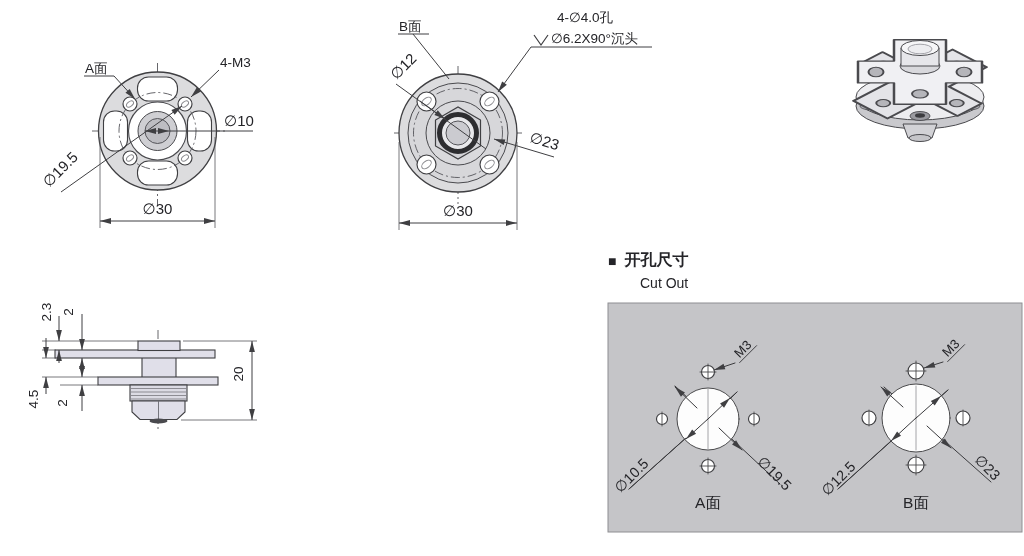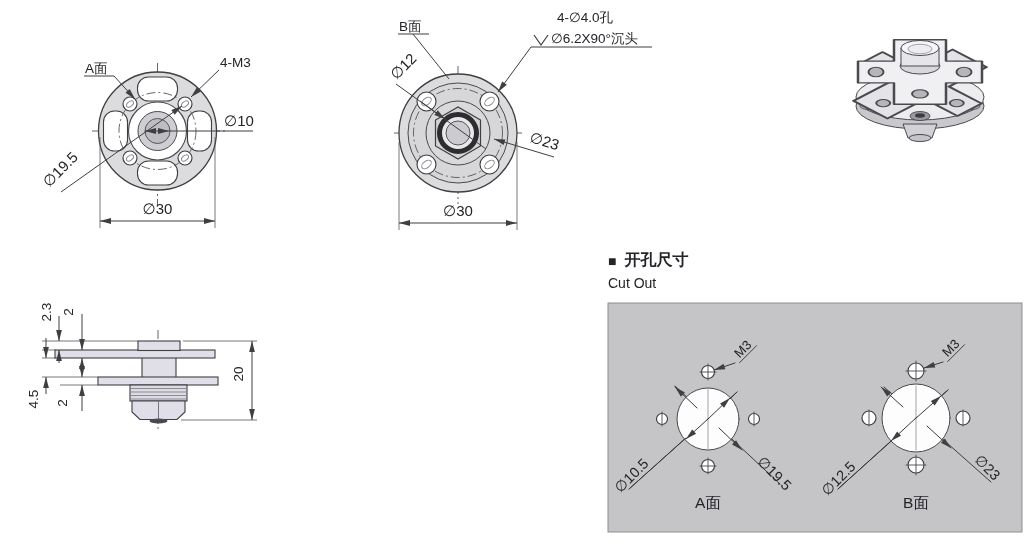--- a/index.html
+++ b/index.html
@@ -12,21 +12,21 @@
   .ln{stroke:#3f3f42;stroke-width:1;fill:none;}
   .thin{stroke:#55555a;stroke-width:0.8;fill:none;}
   .hole{fill:#ffffff;stroke:#3f3f42;stroke-width:1.15;}
   .cshair{stroke:#4a4a4c;stroke-width:0.9;}
   .dimtxt{font-size:15px;}
   .lbltxt{font-size:13.5px;}
   .cuttxt{font-size:14.5px;}
   #cutout-header{left:608px;top:250px;}
   #cutout-header .row1{font-size:16px;font-weight:bold;display:flex;align-items:center;gap:8px;}
   #cutout-header .bullet{font-size:14px;line-height:1;}
-  #cutout-header .row2{font-size:14px;margin-top:4px;}
+  #cutout-header .row2{font-size:14px;margin-left:32px;margin-top:4px;}
 </style>
 </head>
 <body>
 
 <div id="stage">
 
   <svg width="0" height="0" class="abs" style="left:0;top:0" aria-hidden="true">
     <defs>
       <marker id="arw" markerUnits="userSpaceOnUse" markerWidth="14" markerHeight="10" refX="12.5" refY="5" orient="auto-start-reverse">
         <path d="M12.5,5 L1.5,2.1 L1.5,7.9 Z" fill="#3f3f42"></path>

